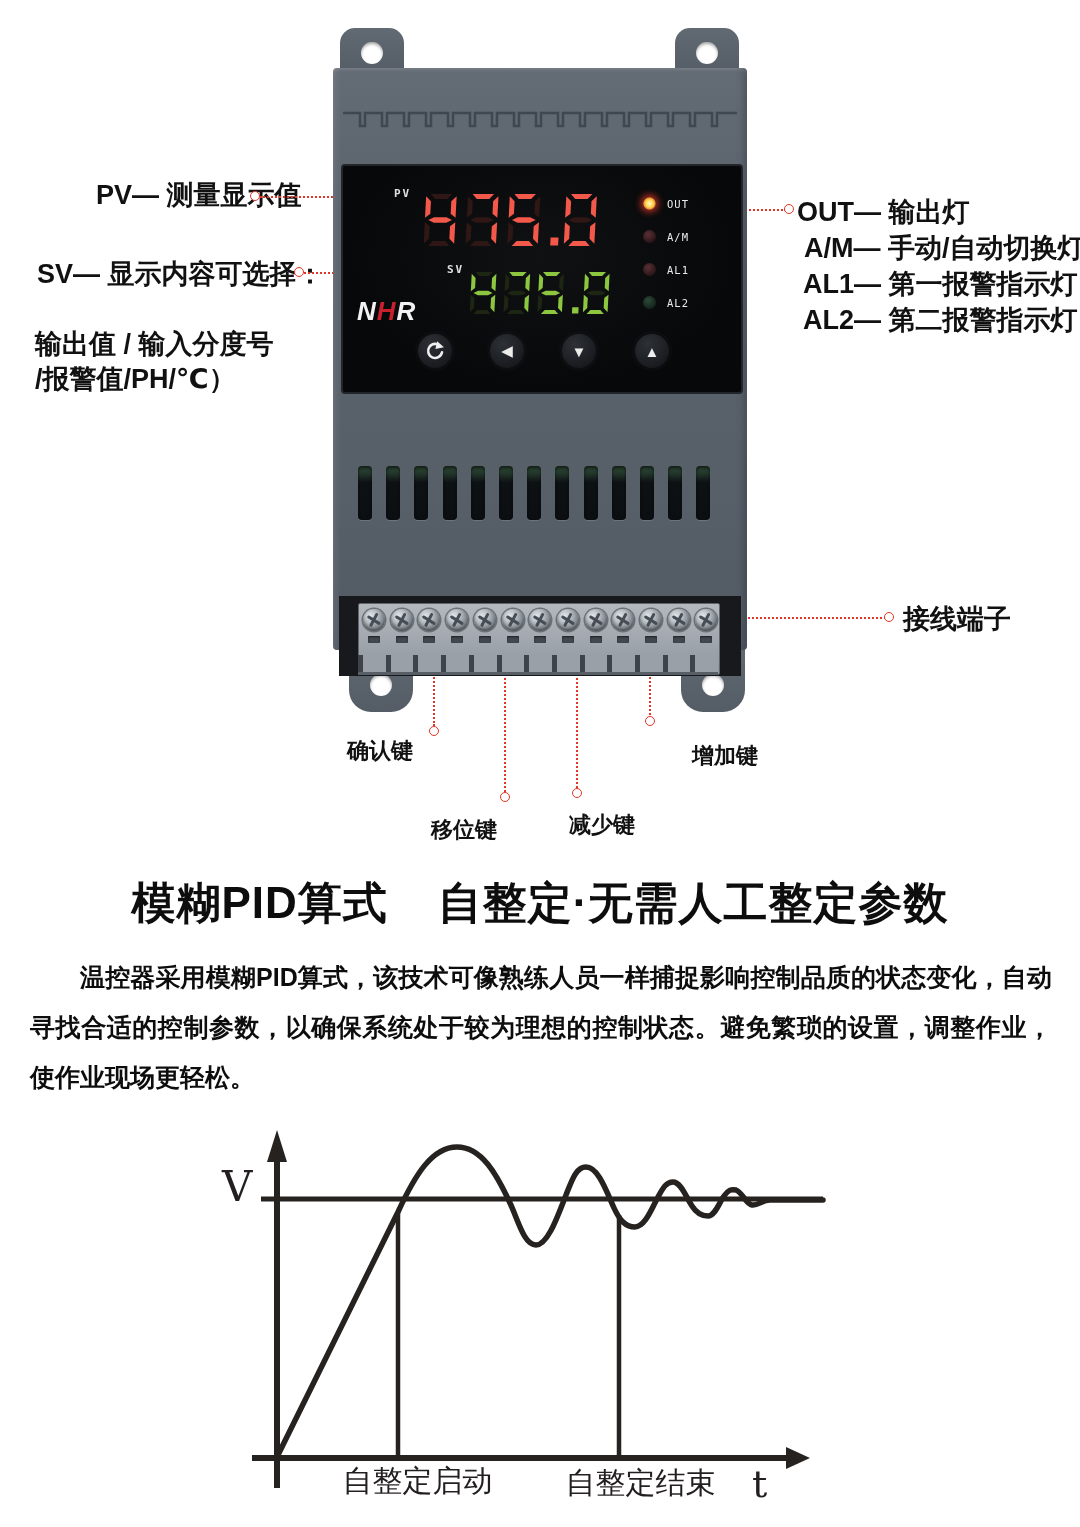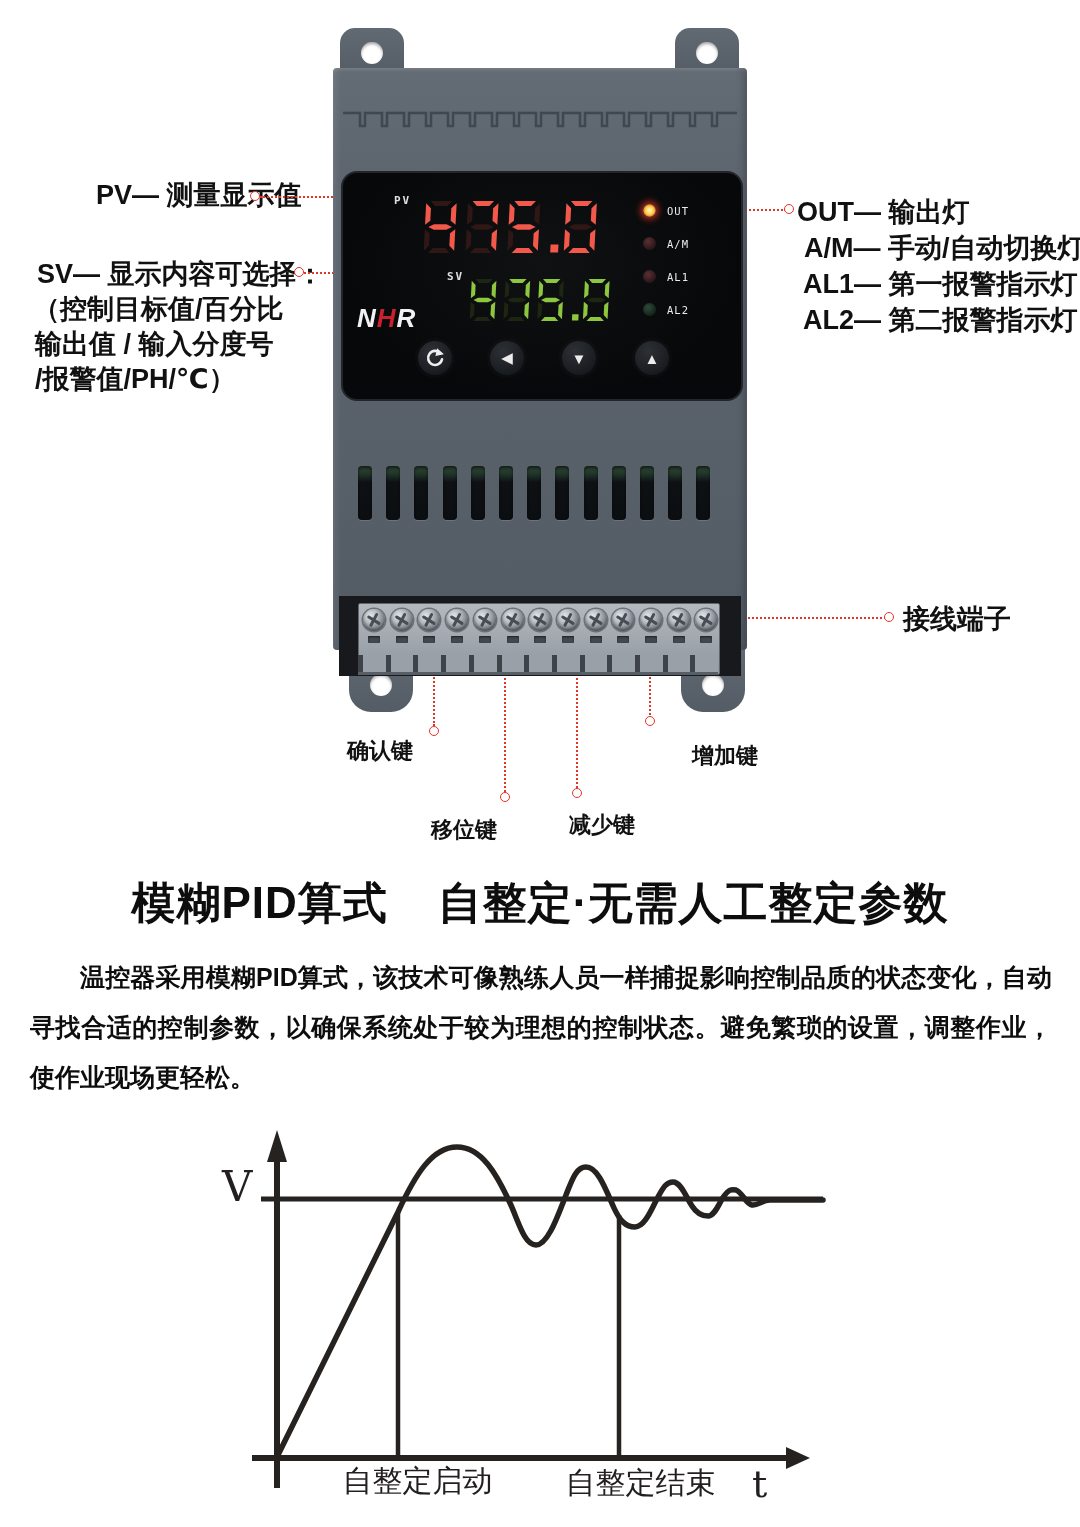--- a/index.html
+++ b/index.html
@@ -18,21 +18,21 @@
   
   .device{position:absolute;left:333px;top:28px;width:414px;height:690px;}
   .ear{position:absolute;background:linear-gradient(180deg,#616972,#545c66);z-index:0;}
   .ear-top{width:64px;height:48px;top:0;border-radius:15px 15px 4px 4px;}
   .ear-bottom{width:64px;height:68px;border-radius:6px 6px 22px 22px;top:616px;}
   .ear-hole{position:absolute;width:22px;height:22px;border-radius:50%;background:#fff;box-shadow:inset 0 2px 3px rgba(0,0,0,.35);}
   .dev-face{position:absolute;left:0;top:40px;width:414px;height:582px;z-index:1;border-radius:4px;
     background:linear-gradient(180deg,#636b75 0%,#5b636d 25%,#575f69 70%,#525a64 100%);
     box-shadow:inset -5px 0 8px -3px rgba(0,0,0,.28), inset 5px 0 8px -3px rgba(255,255,255,.12), inset 0 3px 4px -2px rgba(255,255,255,.25);}
   .serr{position:absolute;left:10px;top:82px;z-index:2;}
-  .display{position:absolute;left:8px;top:143px;width:398px;height:226px;z-index:2;background:radial-gradient(ellipse at 50% 40%, #101113 0%, #070809 70%);border:2px solid #22262b;border-radius:16px;}
+  .display{position:absolute;left:8px;top:136px;width:398px;height:226px;z-index:2;background:radial-gradient(ellipse at 50% 40%, #101113 0%, #070809 70%);border:2px solid #22262b;border-radius:4px;}
   .pv-label,.sv-label{position:absolute;color:#e0e0e0;font-size:11px;font-weight:700;letter-spacing:2px;font-family:"DejaVu Sans Mono","Liberation Mono",monospace;}
   .pv-label{left:51px;top:21px;}
   .sv-label{left:104px;top:97px;}
   .segbox{position:absolute;}
   .pv-digits{left:81px;top:28px;}
   .sv-digits{left:127px;top:106px;}
   .brand{position:absolute;left:14px;top:130px;font-size:26px;font-weight:800;color:#f2f2f2;letter-spacing:1px;font-style:italic;}
   .brand .brand-h{color:#c8202c;}
   #leds{position:absolute;left:300px;top:31px;width:96px;height:140px;}
   .led-row{position:absolute;left:0;height:16px;width:96px;}
@@ -70,21 +70,20 @@
   .c-a1{left:320px;top:341px;width:195px;text-align:center;font-size:30px;}
   .c-a2{left:543px;top:343px;width:195px;text-align:center;font-size:30px;}
 </style>
 </head>
 <body>
 
 <div class="page">
 
   <div class="ann" style="left:53px;top:178px;margin-left:43px;">PV— 测量显示值</div>
   <div class="ann" style="left:37px;top:257px;">SV— 显示内容可选择：</div>
-  <div class="ann" style="left:33px;top:292px;">（控制目标值/百分比</div>
   <div class="ann" style="left:35px;top:327px;">输出值 /  输入分度号</div>
   <div class="ann" style="left:35px;top:362px;">/报警值/PH/℃）</div>
 
   <div class="ann" style="left:797px;top:195px;text-align:center;">OUT— 输出灯</div>
   <div class="ann" style="left:804px;top:231px;">A/M— 手动/自动切换灯</div>
   <div class="ann" style="left:803px;top:267px;">AL1— 第一报警指示灯</div>
   <div class="ann" style="left:803px;top:303px;">AL2— 第二报警指示灯</div>
   <div class="ann" style="left:903px;top:602px;">接线端子</div>
 
   <div class="key-label" style="left:347px;top:736px;">确认键</div>

